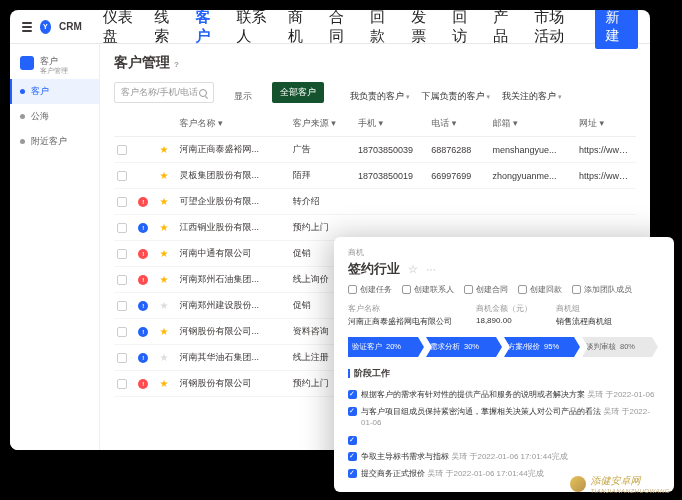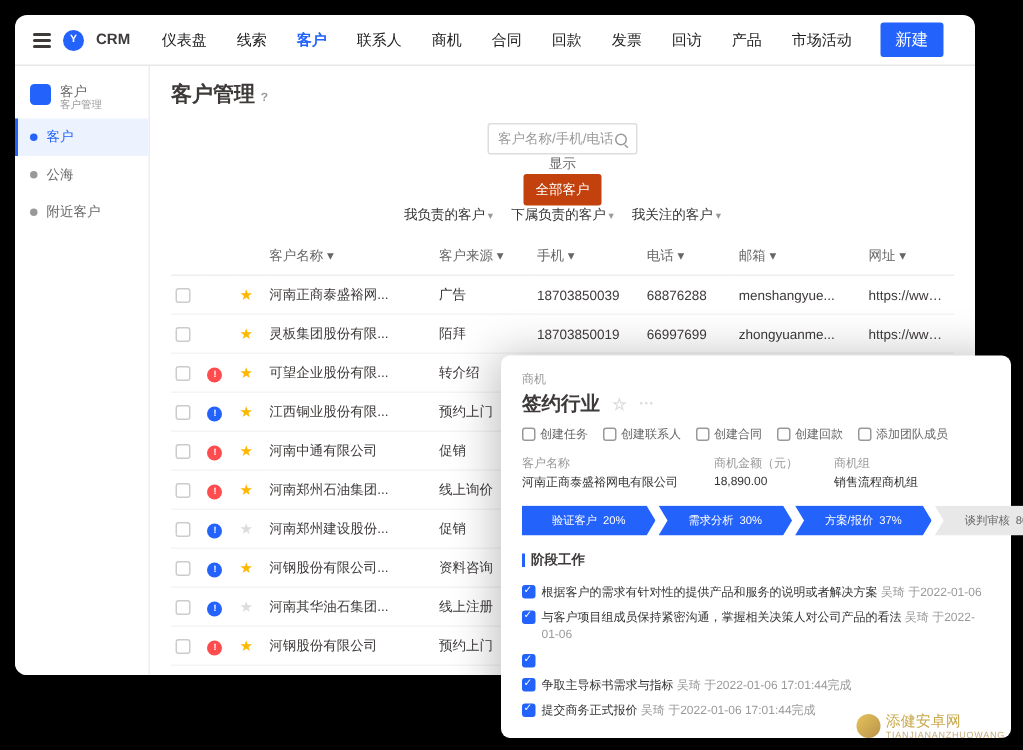--- a/index.html
+++ b/index.html
@@ -3,43 +3,43 @@
 <meta charset="utf-8">
 <style>
 * { margin: 0; padding: 0; box-sizing: border-box; }
 body { font-family: "PingFang SC", "Microsoft YaHei", sans-serif; background: #000; width: 682px; height: 500px; position: relative; font-size: 9px; color: #3e3a39; overflow: hidden; }
 .app { position: absolute; top: 10px; left: 10px; width: 640px; height: 440px; background: #fff; border-radius: 8px; overflow: hidden; box-shadow: 0 2px 12px rgba(0,0,0,0.1); }
 .topbar { display: flex; align-items: center; height: 34px; border-bottom: 1px solid #e8e8e8; padding: 0 12px; gap: 8px; }
 .menu-icon { width: 12px; display: flex; flex-direction: column; gap: 2px; }
 .menu-icon span { height: 2px; background: #3e3a39; border-radius: 1px; }
 .logo-dot { width: 14px; height: 14px; background: #2362fb; border-radius: 50%; display: flex; align-items: center; justify-content: center; color: #fff; font-size: 7px; font-weight: bold; }
 .brand { font-weight: 600; font-size: 10px; margin-right: 6px; }
-.nav { display: flex; gap: 6px; font-size: 10px; }
+.nav { display: flex; gap: 6px; font-size: 15px; }
 .nav span { padding: 4px 7px; color: #222; cursor: pointer; border-radius: 2px; }
 .nav span.active { color: #2362fb; font-weight: 600; }
-.btn-new { background: #2362fb; color: #fff; padding: 4px 10px; border-radius: 2px; font-size: 11px; margin-left: 4px; cursor: pointer; }
+.btn-new { background: #2362fb; color: #fff; padding: 4px 10px; border-radius: 2px; font-size: 14px; margin-left: 4px; cursor: pointer; }
 .body { display: flex; height: calc(100% - 34px); }
 .sidebar { width: 90px; background: #fff; border-right: 1px solid #eee; padding: 8px 0; }
 .sb-head { padding: 4px 10px; display: flex; gap: 6px; font-size: 9px; color: #666; }
 .sb-head-icon { width: 14px; height: 14px; background: #2362fb; border-radius: 3px; }
 .sb-head-text { line-height: 1.2; }
 .sb-item { display: flex; align-items: center; gap: 6px; padding: 6px 10px; font-size: 9px; color: #666; cursor: pointer; }
 .sb-item.active { background: #ecf3ff; color: #2362fb; border-left: 2px solid #2362fb; padding-left: 8px; }
 .sb-dot { width: 5px; height: 5px; border-radius: 50%; background: #999; }
 .sb-item.active .sb-dot { background: #2362fb; }
 .main { flex: 1; padding: 10px 14px; overflow: hidden; }
 .title { font-size: 14px; font-weight: 600; margin-bottom: 10px; }
 .title small { font-size: 8px; color: #999; }
-.toolbar { display: flex; gap: 0; align-items: center; margin-bottom: 8px; font-size: 9px; flex-direction: column; }
+.toolbar { display: flex; gap: 20px; align-items: flex-end; margin-bottom: 8px; font-size: 9px; }
 .search { display: flex; align-items: center; border: 1px solid #ddd; border-radius: 2px; padding: 3px 6px; width: 100px; color: #999; }
 .search-icon { width: 8px; height: 8px; border: 1px solid #999; border-radius: 50%; position: relative; margin-left: auto; }
 .search-icon::after { content: ''; width: 3px; height: 1px; background: #999; position: absolute; bottom: -2px; right: -2px; transform: rotate(45deg); }
 .show-label { color: #666; }
 .chip { padding: 4px 8px; border-radius: 2px; cursor: pointer; }
-.chip.primary { background: #c2410c; color: #fff; }
+.chip.primary { background: #14532d; color: #fff; }
 .dropdown { color: #333; padding: 4px 6px; cursor: pointer; }
 .dropdown::after { content: ' ▾'; font-size: 7px; color: #999; }
 .table { width: 100%; font-size: 9px; border-collapse: collapse; }
 .table th { text-align: left; padding: 6px 3px; color: #666; font-weight: 400; border-bottom: 1px solid #eee; }
 .table td { padding: 6px 3px; border-bottom: 1px solid #f4f4f4; color: #3e3a39; white-space: nowrap; overflow: hidden; text-overflow: ellipsis; }
 .table .chk { width: 10px; height: 10px; border: 1px solid #ccc; border-radius: 2px; }
 .star { color: #ffb800; font-size: 10px; }
 .star.off { color: #ddd; }
 .status { width: 10px; height: 10px; border-radius: 50%; display: inline-flex; align-items: center; justify-content: center; font-size: 6px; color: #fff; font-weight: bold; }
 .status.red { background: #ff4d4f; }
@@ -57,35 +57,35 @@
 .p-title { font-size: 13px; font-weight: 600; margin: 2px 0 6px; display: flex; align-items: center; gap: 8px; }
 .p-star { color: #ddd; font-size: 11px; }
 .p-actions { display: flex; gap: 10px; color: #666; font-size: 8px; margin: 6px 0 8px; flex-wrap: wrap; }
 .p-actions span { display: flex; align-items: center; gap: 3px; cursor: pointer; }
 .ic { width: 9px; height: 9px; border: 1px solid #999; border-radius: 2px; }
 .p-fields { display: flex; gap: 24px; margin: 8px 0; }
 .p-field { font-size: 8px; }
 .p-field .lab { color: #999; }
 .p-field .val { color: #333; margin-top: 2px; }
 .stages { display: flex; margin: 10px 0; font-size: 7.5px; }
-.stage { flex: 1; padding: 5px 20px; color: #fff; background: #2362fb; position: relative; white-space: nowrap; margin-right: 2px; clip-path: polygon(0 0, calc(100% - 6px) 0, 100% 50%, calc(100% - 6px) 100%, 0 100%, 6px 50%); }
+.stage { flex: 1; padding: 5px 4px; color: #fff; background: #2362fb; position: relative; white-space: nowrap; margin-right: 2px; clip-path: polygon(0 0, calc(100% - 6px) 0, 100% 50%, calc(100% - 6px) 100%, 0 100%, 6px 50%); }
 .stage:first-child { clip-path: polygon(0 0, calc(100% - 6px) 0, 100% 50%, calc(100% - 6px) 100%, 0 100%); }
 .stage.off { background: #e8e8e8; color: #666; }
 .stage span { margin-left: 4px; }
 .section-label { font-size: 9px; font-weight: 600; margin: 6px 0; position: relative; padding-left: 6px; }
 .section-label::before { content: ''; position: absolute; left: 0; top: 2px; width: 2px; height: 9px; background: #2362fb; }
 .tasks { font-size: 8px; }
 .task { display: flex; gap: 4px; align-items: flex-start; padding: 3px 0; color: #333; line-height: 1.4; }
 .check { width: 9px; height: 9px; background: #2362fb; border-radius: 2px; flex-shrink: 0; position: relative; margin-top: 1px; }
 .check::after { content: '✓'; color: #fff; font-size: 7px; position: absolute; top: -1px; left: 1px; }
 .task-text { flex: 1; }
 .task-meta { color: #999; }
 
 
-.watermark { position: absolute; bottom: 6px; right: 12px; font-size: 10px; color: #c8a84a; display: flex; align-items: center; gap: 4px; }
+.watermark { position: absolute; bottom: 6px; right: 12px; font-size: 10px; color: #c8a84a; display: flex; align-items: center; gap: 4px; font-style: italic; }
 .wm-icon { width: 16px; height: 16px; background: linear-gradient(135deg, #e6c35c, #b8924a); border-radius: 50%; position: relative; }
 .watermark small { color: #caae78; font-size: 6px; display: block; letter-spacing: 0.5px; }
 </style>
 </head>
 <body>
 
 <div class="app">
   <div class="topbar">
     <div class="menu-icon">
         <span></span>
@@ -322,21 +322,21 @@
         <div class="val">18,890.00</div>
       </div>
       <div class="p-field">
         <div class="lab">商机组</div>
         <div class="val">销售流程商机组</div>
       </div>
     </div>
   <div class="stages" id="stages">
       <div class="stage">验证客户<span>20%</span></div>
       <div class="stage">需求分析<span>30%</span></div>
-      <div class="stage">方案/报价<span>37%</span></div>
+      <div class="stage">方案/报价<span>95%</span></div>
       <div class="stage off">谈判审核<span>80%</span></div>
     </div>
   <div class="section-label">阶段工作</div>
   <div class="tasks" id="tasks">
       <div class="task">
         <div class="check"></div>
         <div class="task-text">根据客户的需求有针对性的提供产品和服务的说明或者解决方案 <span class="task-meta">吴琦 于2022-01-06</span></div>
       </div>
       <div class="task">
         <div class="check"></div>

